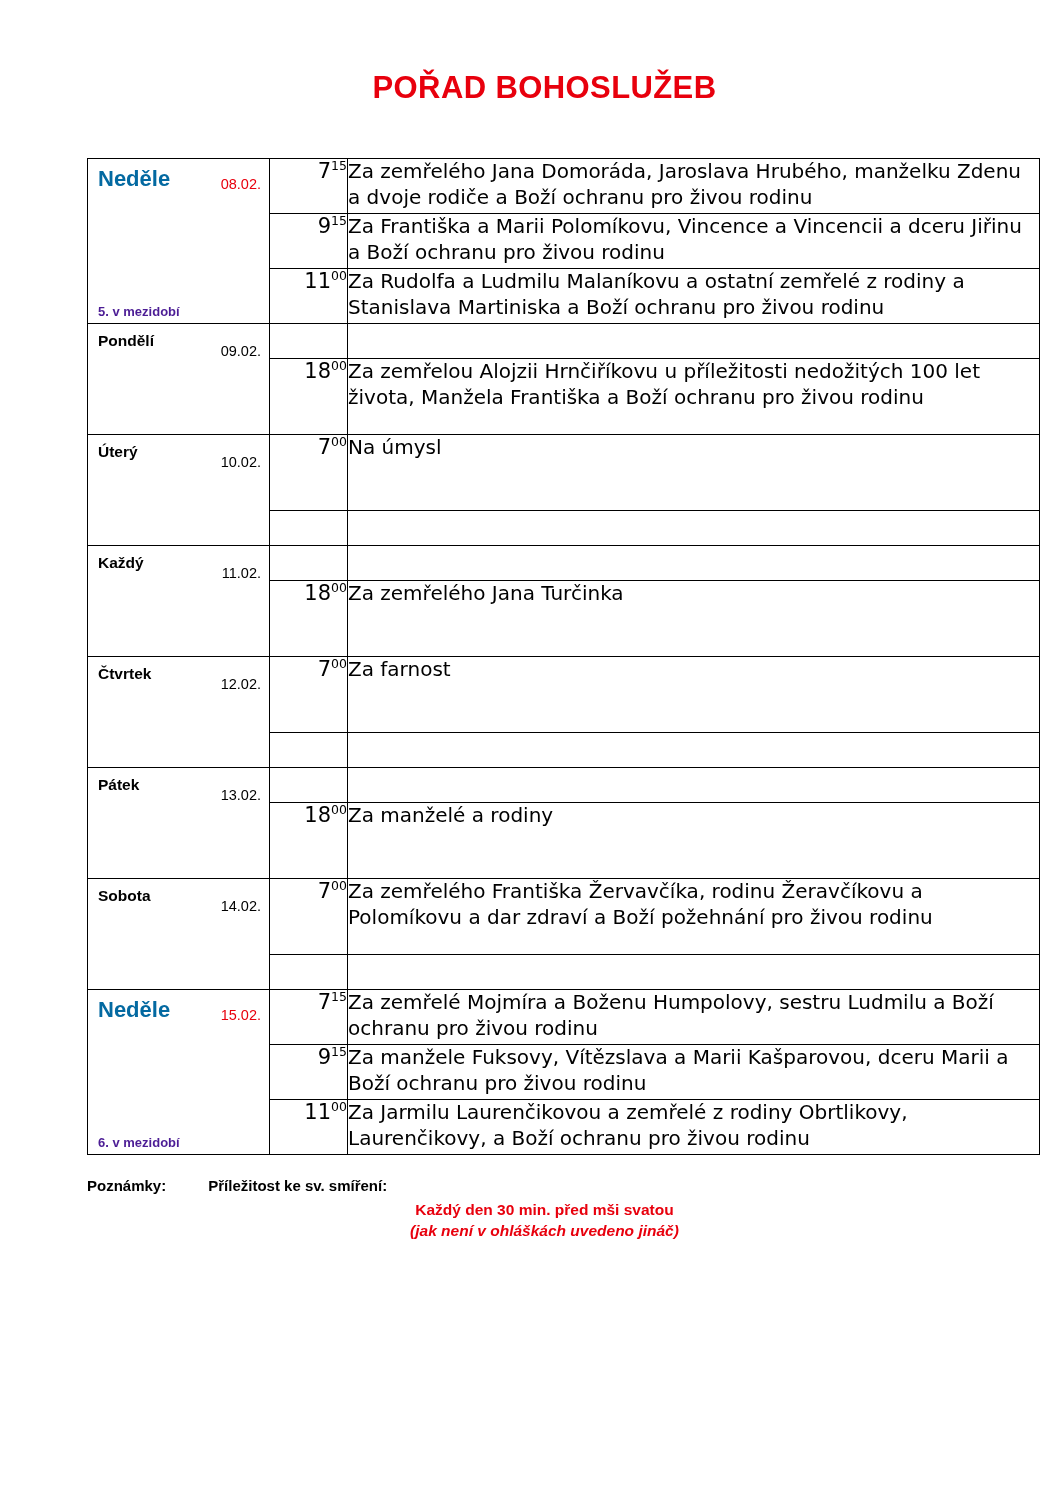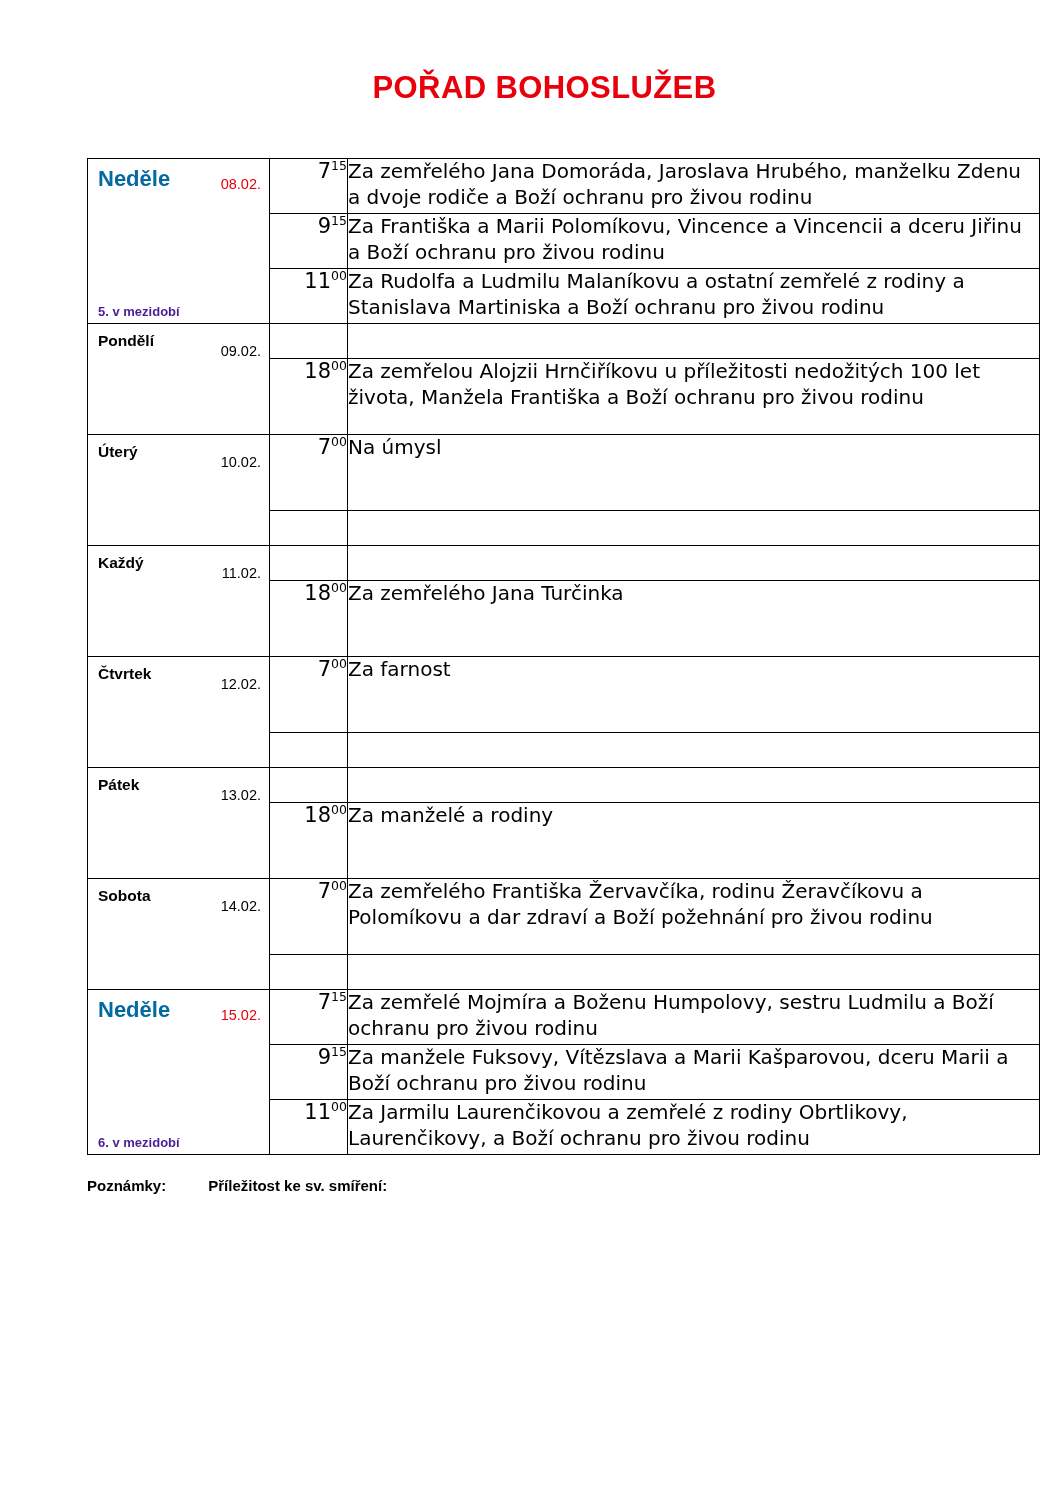--- a/index.html
+++ b/index.html
@@ -254,14 +254,18 @@
           <td class="time-cell"><span>11</span><span class="sup">00</span></td>
           <td class="text-cell">Za Jarmilu Laurenčikovou a zemřelé z rodiny Obrtlikovy, Laurenčikovy, a Boží ochranu pro živou rodinu</td>
         </tr>
       </tbody>
   </table>
 
   <div class="notes">
     <span class="notes-label">Poznámky:</span>
     <span class="notes-value">Příležitost ke sv. smíření:</span>
   </div>
+  <div class="footer-red">
+    <div>Každý den 30 min. před mši svatou</div>
+    <div class="italic">(jak není v ohláškách uvedeno jináč)</div>
+  </div>
 
 </div>
 
 </body></html>

